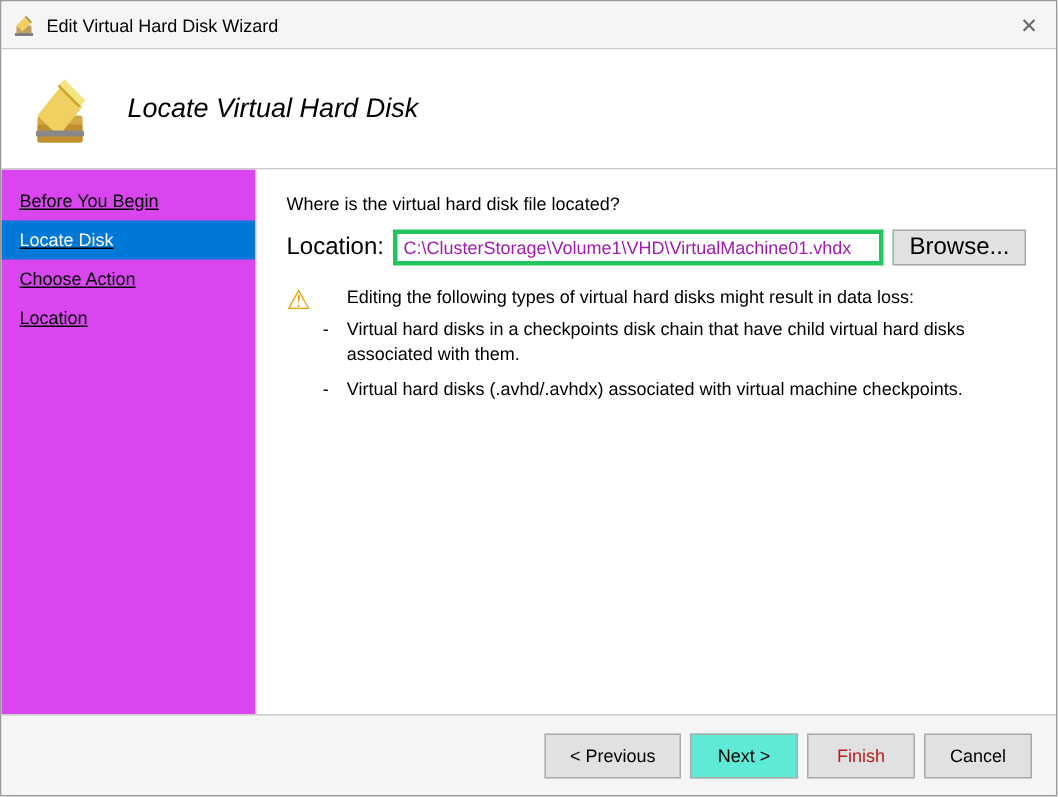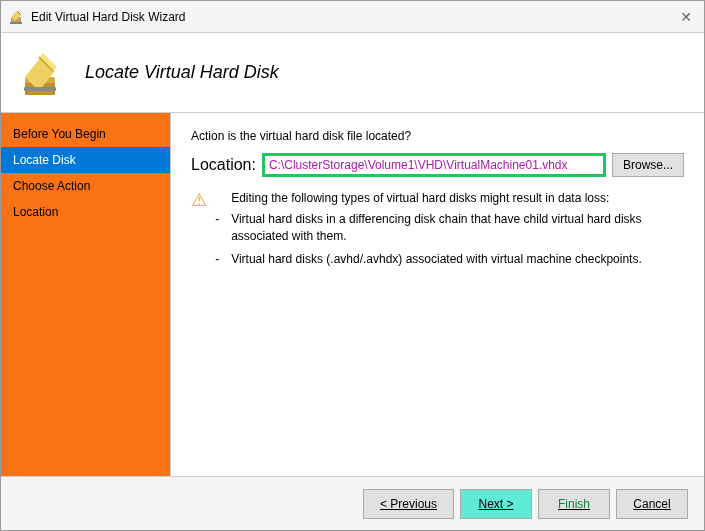--- a/index.html
+++ b/index.html
@@ -77,24 +77,25 @@
       color: #000;
       font-style: italic;
     }
     .content-area {
       display: flex;
       flex: 1;
       overflow: hidden;
     }
     .sidebar {
       width: 170px;
-      background: #f97316;
+      background: #d946ef;
       border-right: 1px solid #ccc;
       padding: 8px 0;
       flex-shrink: 0;
+      text-decoration: underline;
     }
     .sidebar-item {
       padding: 6px 12px;
       cursor: pointer;
       color: #000;
       font-size: 12px;
     }
     .sidebar-item.active {
       background: #0078d7;
       color: #ffffff;
@@ -128,21 +129,21 @@
       font-size: 12px;
       padding: 0 4px;
       color: #a21caf;
       background: #fff;
     }
     .browse-btn {
       height: 24px;
       padding: 0 10px;
       background: #e1e1e1;
       border: 1px solid #aaa;
-      font-size: 12px;
+      font-size: 16px;
       cursor: pointer;
       white-space: nowrap;
     }
     .warning-box {
       display: flex;
       gap: 8px;
       align-items: flex-start;
     }
     .warning-icon {
       flex-shrink: 0;
@@ -179,33 +180,32 @@
     .footer {
       height: 54px;
       background: #f5f5f5;
       border-top: 1px solid #ccc;
       display: flex;
       align-items: center;
       justify-content: flex-end;
       padding: 0 16px;
       gap: 6px;
       flex-shrink: 0;
-      text-decoration: underline;
     }
     .footer-btn {
       height: 30px;
       padding: 0 16px;
       background: #e1e1e1;
       border: 1px solid #aaa;
       font-size: 12px;
       cursor: pointer;
       min-width: 72px;
     }
     .footer-btn:disabled {
-      color: #15803d;
+      color: #b91c1c;
       cursor: default;
     }
     .footer-btn.primary {
       background: #5eead4;
       border: 1px solid #aaa;
     }
   </style>
 </head>
 <body>
 
@@ -241,34 +241,34 @@
   <div class="content-area">
 
     <div class="sidebar">
       <div class="sidebar-item">Before You Begin</div>
       <div class="sidebar-item active">Locate Disk</div>
       <div class="sidebar-item">Choose Action</div>
       <div class="sidebar-item">Location</div>
     </div>
 
     <div class="main-content">
-      <p class="question-label">Action is the virtual hard disk file located?</p>
+      <p class="question-label">Where is the virtual hard disk file located?</p>
 
       <div class="location-row">
         <span class="location-label">Location:</span>
         <input class="location-input" type="text" value="C:\ClusterStorage\Volume1\VHD\VirtualMachine01.vhdx" style="">
         <button class="browse-btn">Browse...</button>
       </div>
 
       <div class="warning-box">
         <span class="warning-icon">⚠</span>
         <div class="warning-content">
           <p class="warning-title">Editing the following types of virtual hard disks might result in data loss:</p>
           <ul class="warning-list">
-            <li>Virtual hard disks in a differencing disk chain that have child virtual hard disks associated with them.</li>
+            <li>Virtual hard disks in a checkpoints disk chain that have child virtual hard disks associated with them.</li>
             <li>Virtual hard disks (.avhd/.avhdx) associated with virtual machine checkpoints.</li>
           </ul>
         </div>
       </div>
     </div>
 
   </div>
 
   <div class="footer">
     <button class="footer-btn">&lt; Previous</button>

